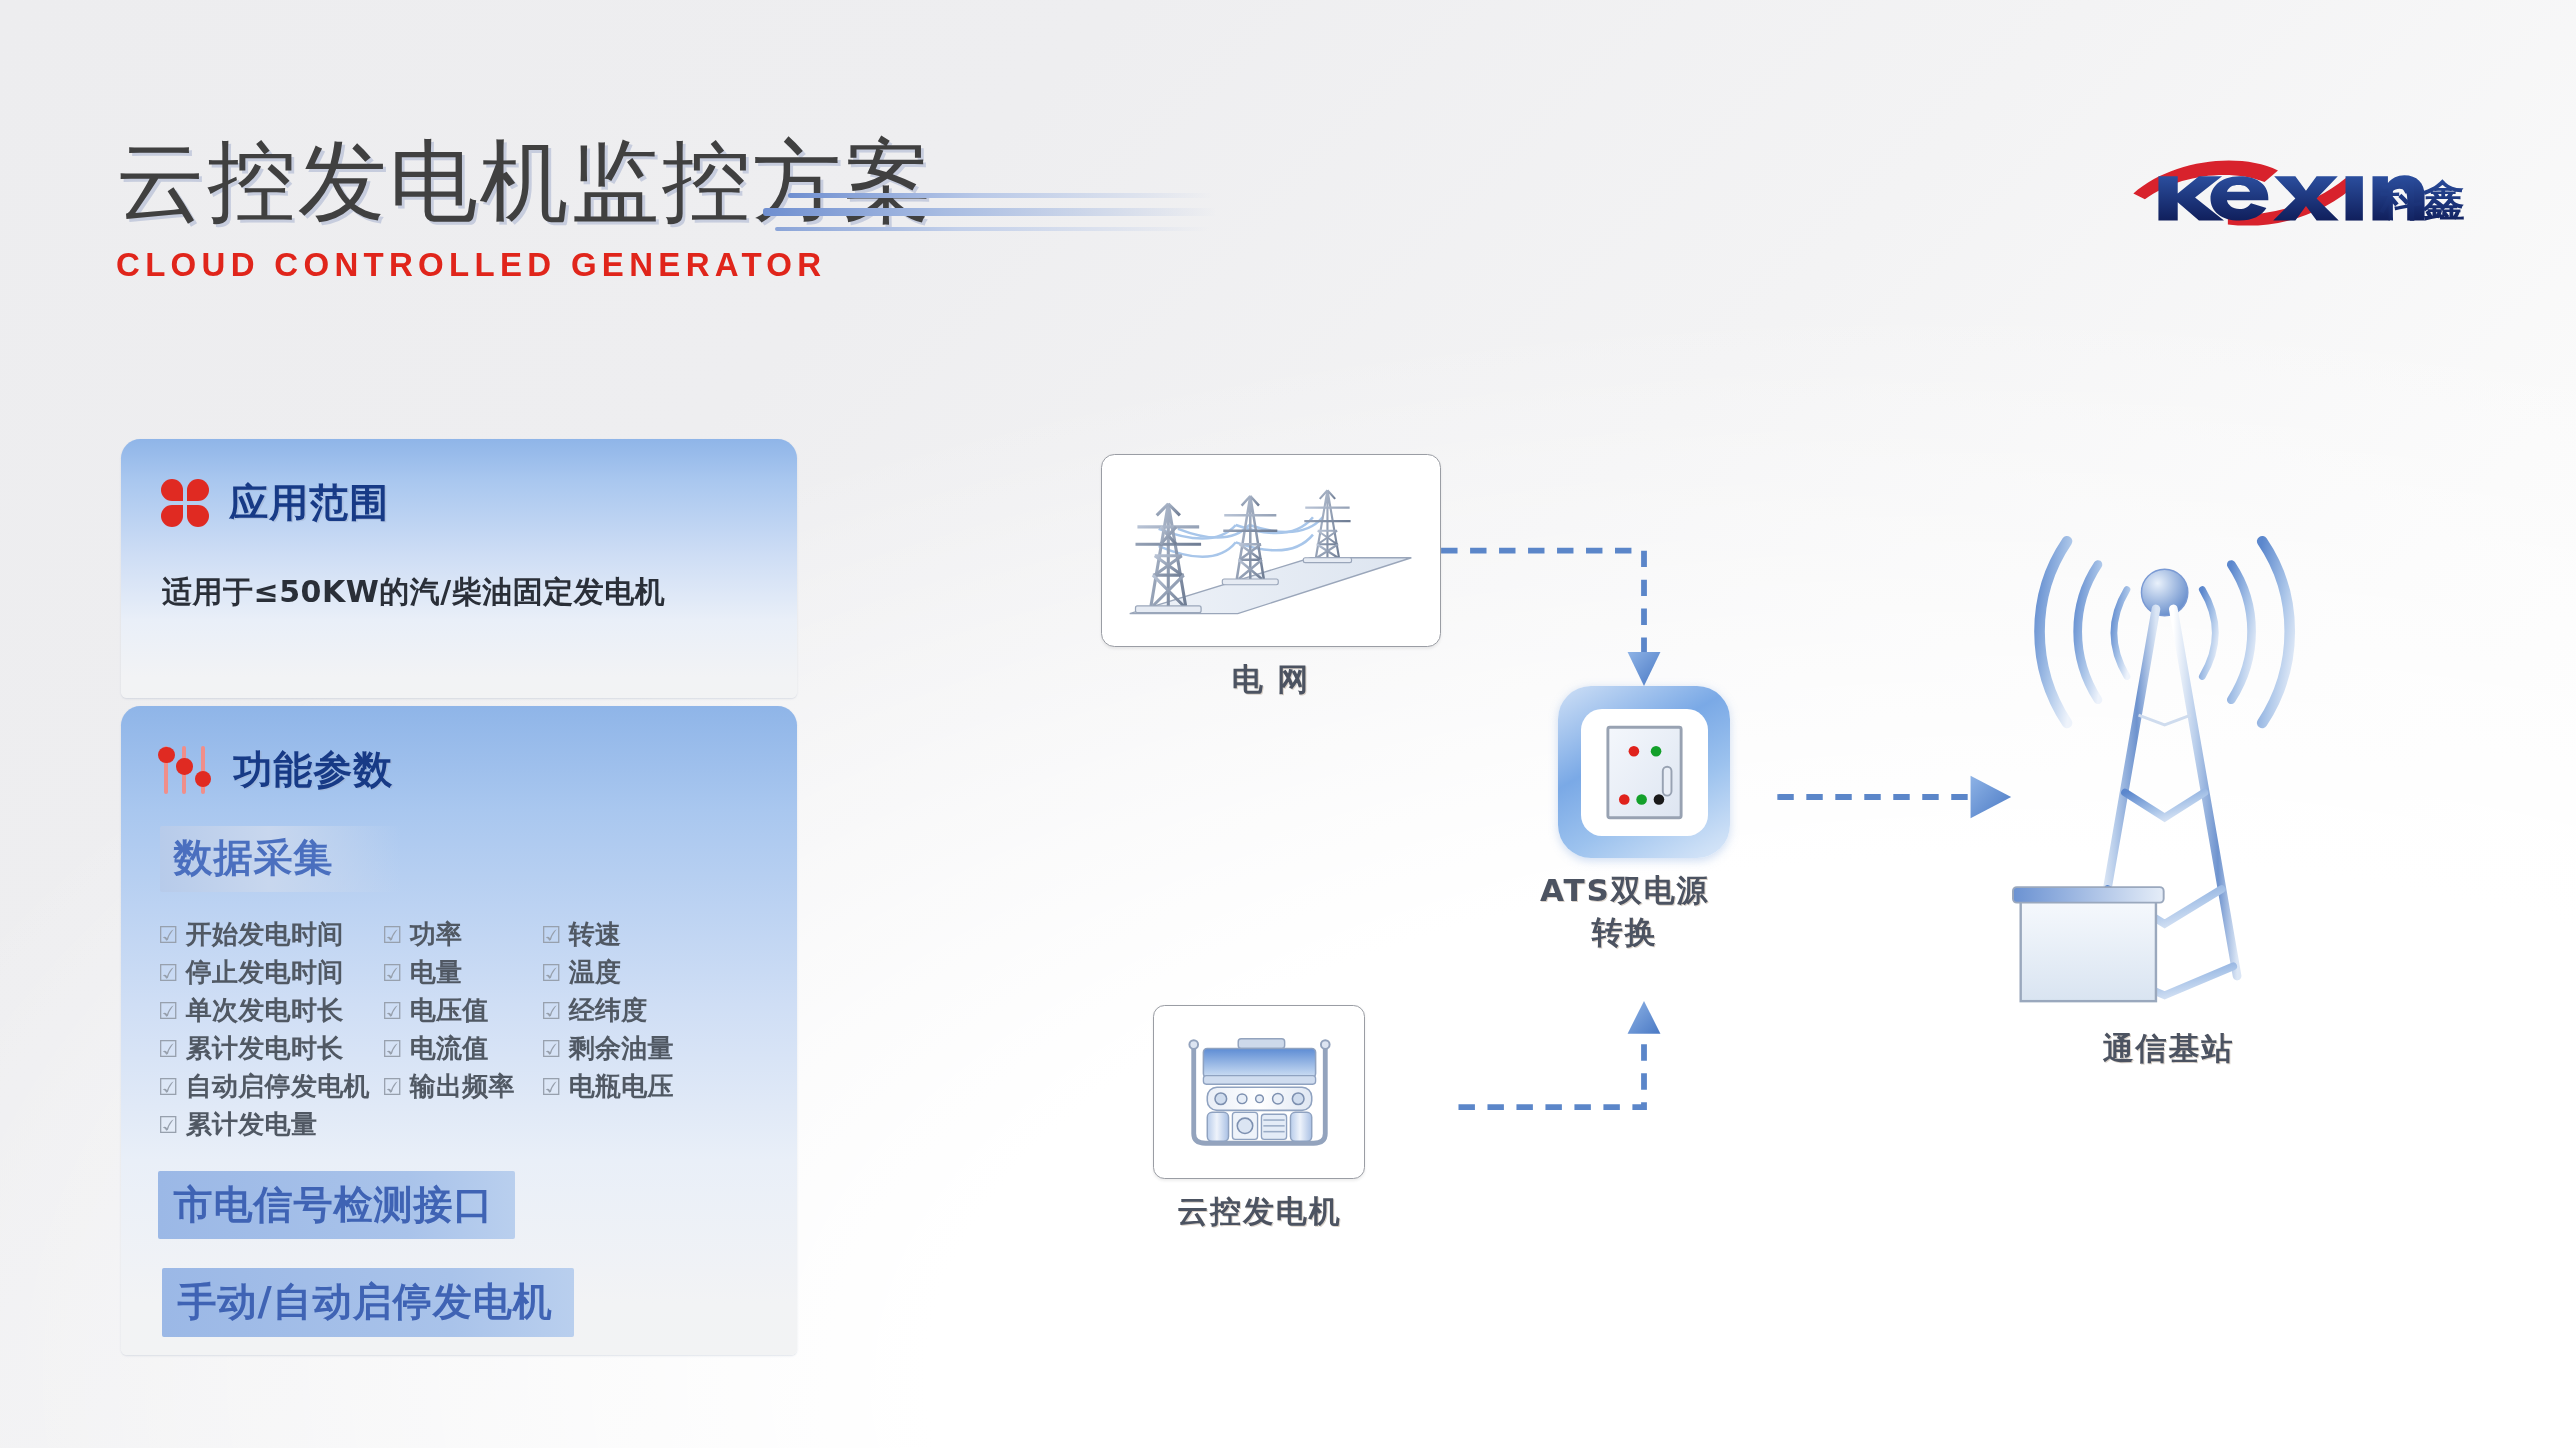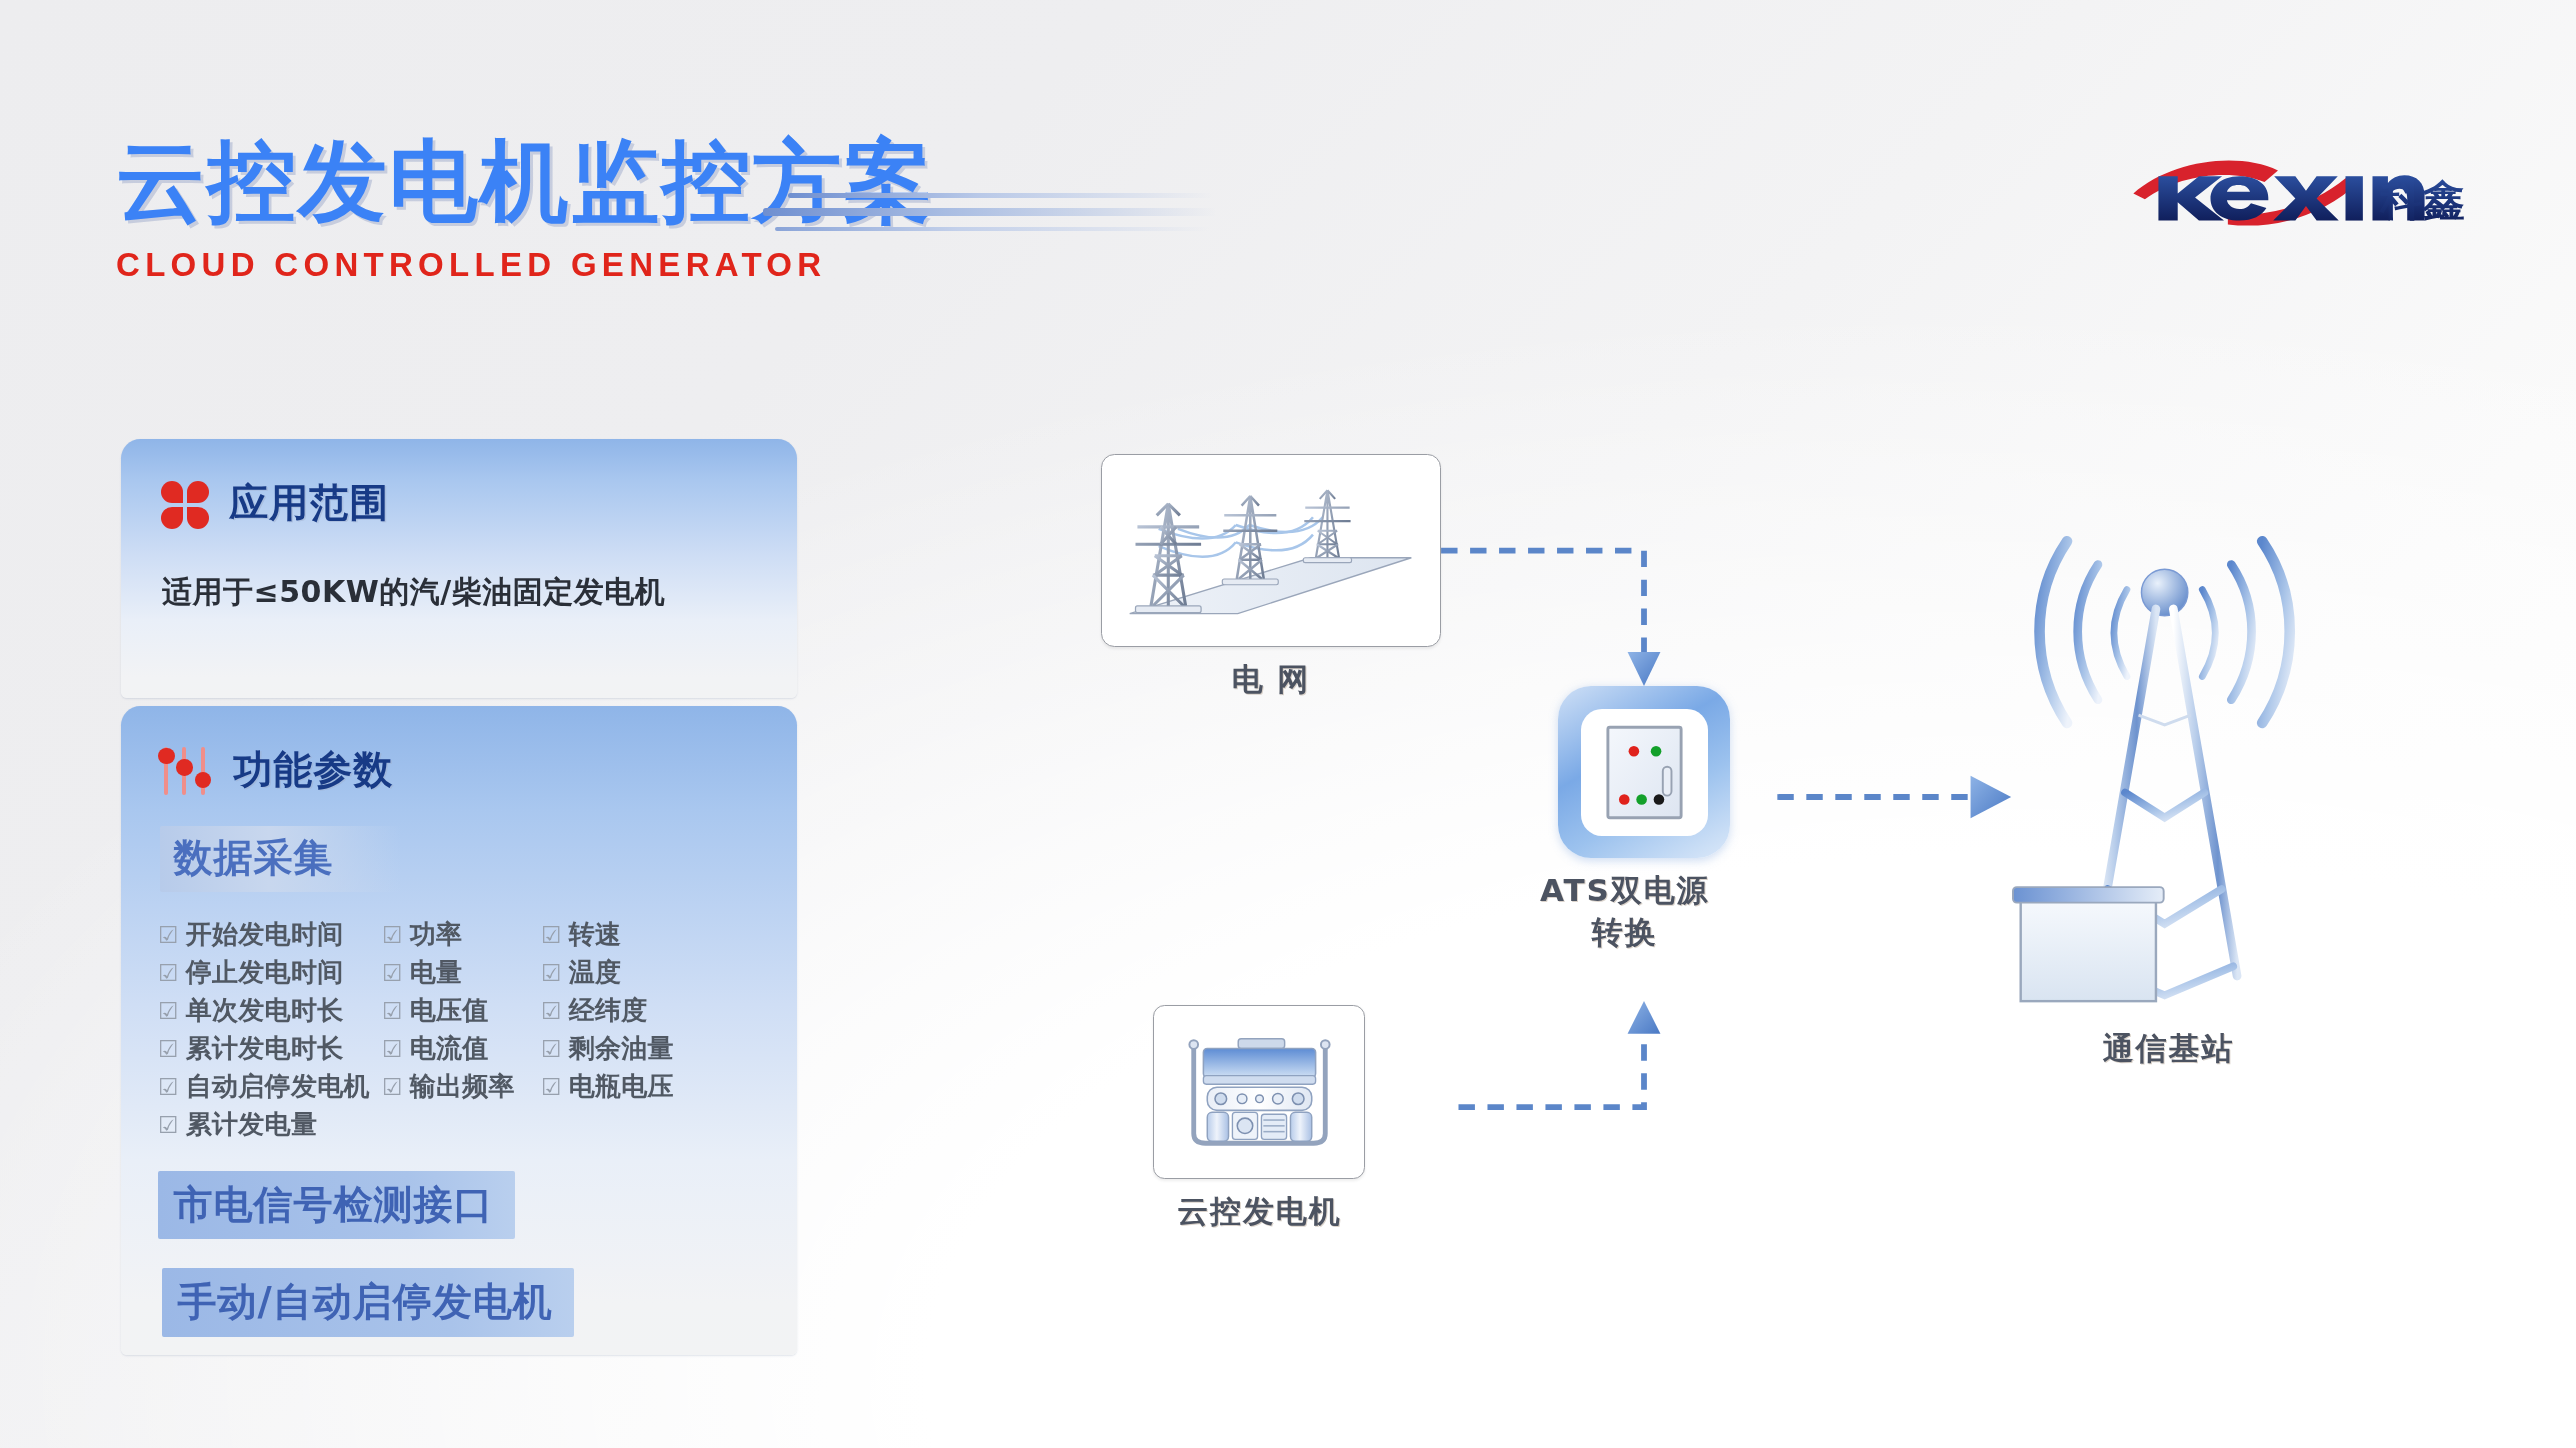--- a/index.html
+++ b/index.html
@@ -9,22 +9,22 @@
     background:
       radial-gradient(140% 120% at 78% 95%, #ffffff 0%, #ffffff 30%, rgba(255,255,255,0) 62%),
       linear-gradient(135deg,#ededef 0%,#eeeef0 28%,#f3f3f4 52%,#fafafa 74%,#ffffff 100%);
     position:relative; overflow:hidden;
   }
   #stage{ position:absolute; inset:0; }
 
   
   .hdr{ position:absolute; left:116px; top:135px; }
   .hdr-title{
-    font-size:89px; font-weight:bold; letter-spacing:1.9px;
-    color:#3b82f6; line-height:1.05;
+    font-size:89px; font-weight:normal; letter-spacing:1.9px;
+    color:#404040; line-height:1.05;
     text-shadow:2.9px 2.9px 0 rgba(150,165,200,.45);
     white-space:nowrap;
   }
   .hdr-sub{
     margin-top:17.4px; font-size:33px; font-weight:bold;
     letter-spacing:5.3px; color:#e0251b; white-space:nowrap;
     font-family:"Liberation Sans",sans-serif;
   }
   .hdr-rules{ position:absolute; left:763px; top:193px; width:454px; }
   .rule{ height:4.8px; border-radius:2.9px; }
@@ -40,21 +40,21 @@
 
   
   .panel{ position:absolute; left:121px; top:439px; width:676px; }
   .card{
     position:relative; border-radius:19.3px 19.3px 5.8px 5.8px;
     background:linear-gradient(180deg,#8fb5e8 0%,#a9c7ef 16%,#cfdef5 46%,#e9eff8 70%,#f2f3f5 92%,#f2f3f4 100%);
     box-shadow:0 1px 1.9px rgba(90,110,150,.18);
   }
   .card.c1{ height:259px; }
   .card.c2{ margin-top:7.7px; height:649px; }
-  .card-head{ display:flex; align-items:flex-end; gap:19.3px; padding:37px 0 0 39px; }
+  .card-head{ display:flex; align-items:center; gap:19.3px; padding:37px 0 0 39px; }
   .card-head-text{ font-size:39px; font-weight:bold; color:#173a86;
     text-shadow:1.4px 1.4px 0 rgba(160,175,205,.5); letter-spacing:1px; }
   .card-body-text{ padding:42px 0 0 41px; font-size:30px; font-weight:bold;
     color:#2a2f38; letter-spacing:0.5px; }
 
   
   .ico-clover{ width:50px; height:50px; position:relative; flex:0 0 auto; }
   .ico-clover i{ position:absolute; width:22px; height:22px; background:#e02a22; }
   .ico-clover i.p1{ left:1px;  top:1px;  border-radius:50% 50% 0 50%; }
   .ico-clover i.p2{ right:1px; top:1px;  border-radius:50% 50% 50% 0; }

